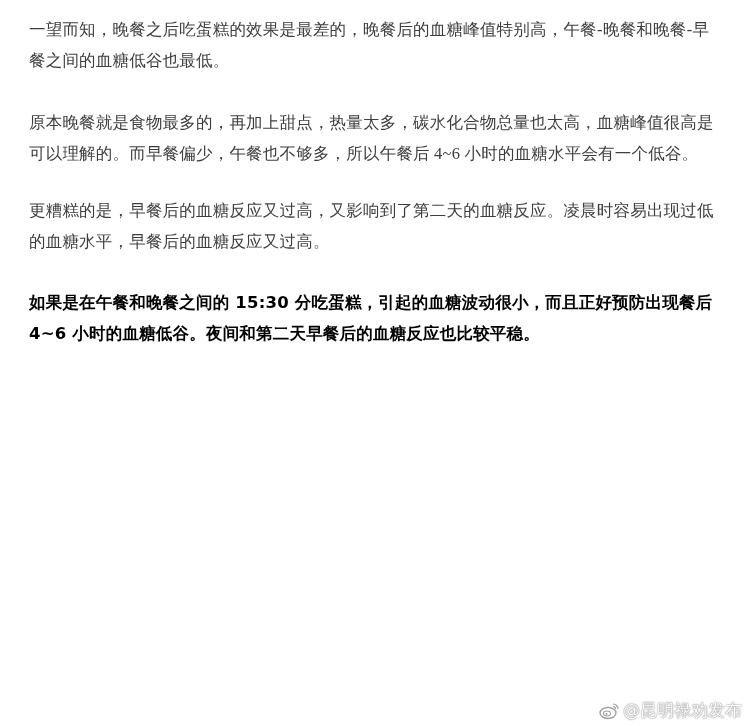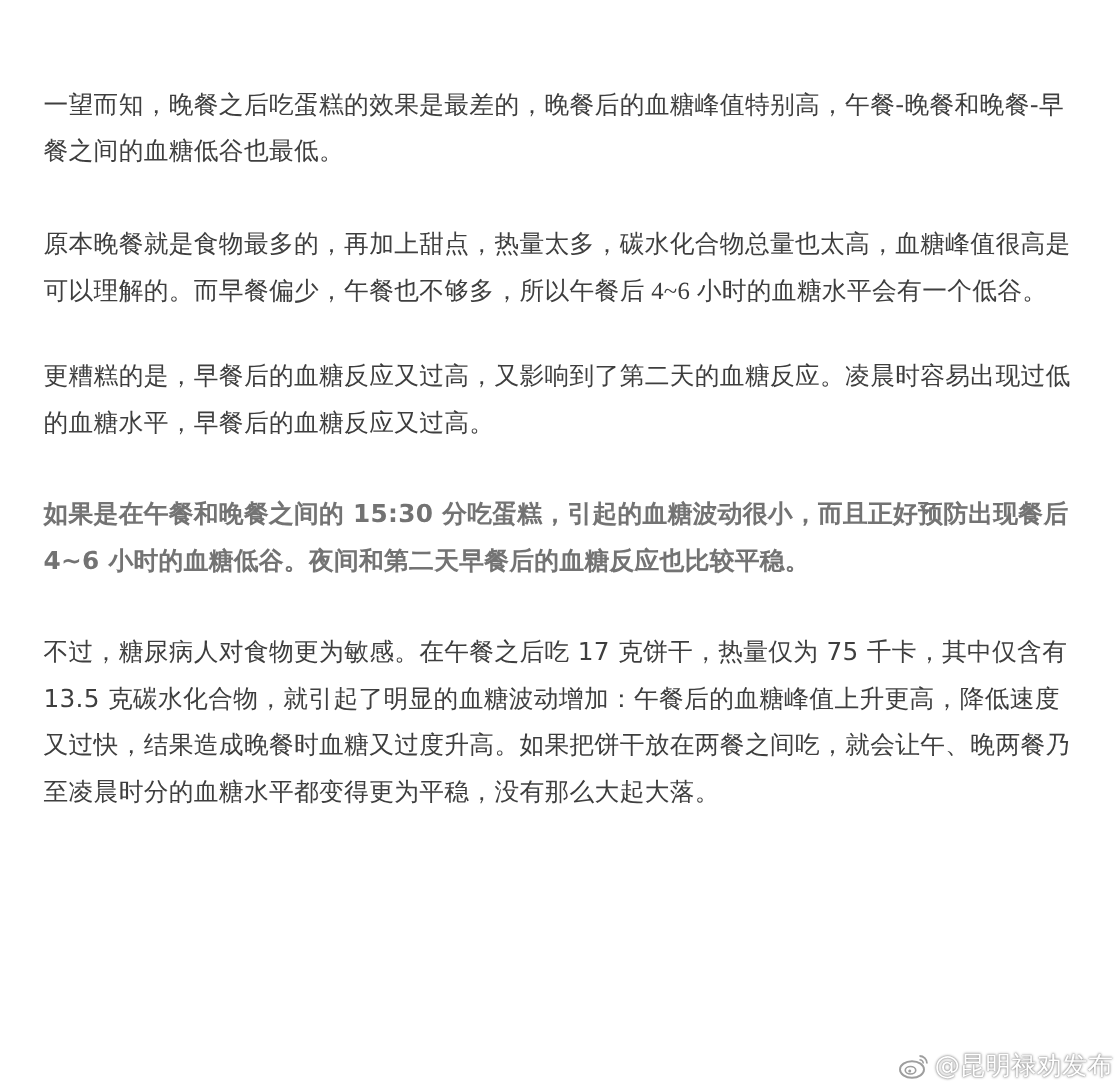--- a/index.html
+++ b/index.html
@@ -13,31 +13,30 @@
       overflow: hidden;
       position: relative;
       font-family: "DejaVu Sans", "Liberation Sans", sans-serif;
       color: #3e3e3e;
     }
     .article {
       position: absolute;
       left: 29px;
       top: 14px;
       width: 690px;
-      margin-top: 40px;
     }
     .para {
       margin: 0 0 30px 0;
       font-size: 16.5px;
       line-height: 31px;
       letter-spacing: 0.2px;
       word-break: break-all;
     }
     .para.highlight {
-      color: #737373;
+      color: #000000;
       font-weight: bold;
     }
     .p1 { margin-bottom: 31px; }
     .p2 { margin-bottom: 26px; font-family: Liberation Serif, serif; }
     .p3 { margin-bottom: 30px; }
     .p4 { margin-bottom: 30px; }
     .p5 { margin-bottom: 30px; }
     .p6 { margin-bottom: 30px; }
     .watermark {
       position: absolute;
@@ -58,21 +57,20 @@
     }
   </style>
 </head>
 <body>
 
 <div class="article">
   <p class="para p1">一望而知，晚餐之后吃蛋糕的效果是最差的，晚餐后的血糖峰值特别高，午餐-晚餐和晚餐-早餐之间的血糖低谷也最低。</p>
   <p class="para p2">原本晚餐就是食物最多的，再加上甜点，热量太多，碳水化合物总量也太高，血糖峰值很高是可以理解的。而早餐偏少，午餐也不够多，所以午餐后 4~6 小时的血糖水平会有一个低谷。</p>
   <p class="para p3">更糟糕的是，早餐后的血糖反应又过高，又影响到了第二天的血糖反应。凌晨时容易出现过低的血糖水平，早餐后的血糖反应又过高。</p>
   <p class="para p5 highlight">如果是在午餐和晚餐之间的 15:30 分吃蛋糕，引起的血糖波动很小，而且正好预防出现餐后 4~6 小时的血糖低谷。夜间和第二天早餐后的血糖反应也比较平稳。</p>
-  <p class="para p7">不过，糖尿病人对食物更为敏感。在午餐之后吃 17 克饼干，热量仅为 75 千卡，其中仅含有 13.5 克碳水化合物，就引起了明显的血糖波动增加：午餐后的血糖峰值上升更高，降低速度又过快，结果造成晚餐时血糖又过度升高。如果把饼干放在两餐之间吃，就会让午、晚两餐乃至凌晨时分的血糖水平都变得更为平稳，没有那么大起大落。</p>
 </div>
 
 <div class="watermark">
   <span class="weibo-icon">
     <svg viewBox="0 0 20 18" width="20" height="18">
       <ellipse cx="9" cy="11" rx="8" ry="5.5" fill="none" stroke="#999" stroke-width="1.3"></ellipse>
       <ellipse cx="8" cy="11.5" rx="3.5" ry="2.5" fill="none" stroke="#999" stroke-width="1.1"></ellipse>
       <circle cx="7.5" cy="12" r="1" fill="#999"></circle>
       <path d="M14 2 A5 5 0 0 1 19 7" fill="none" stroke="#999" stroke-width="1.2"></path>
       <path d="M14 4.5 A2.5 2.5 0 0 1 16.5 7" fill="none" stroke="#999" stroke-width="1.1"></path>

